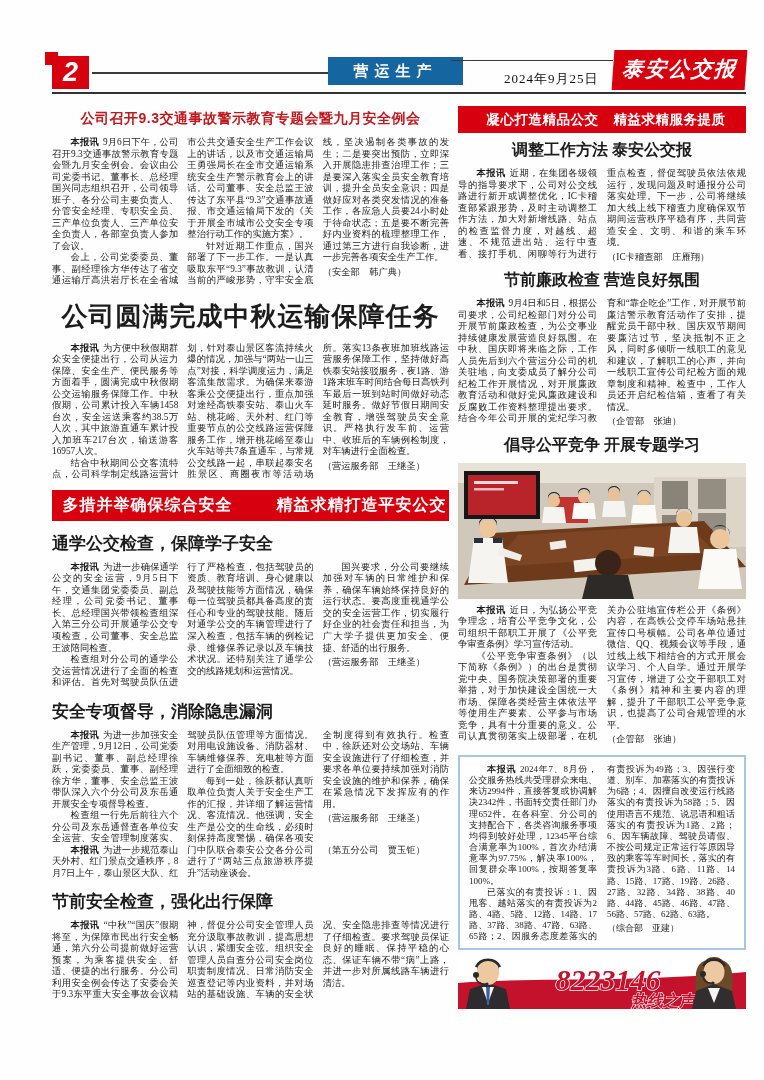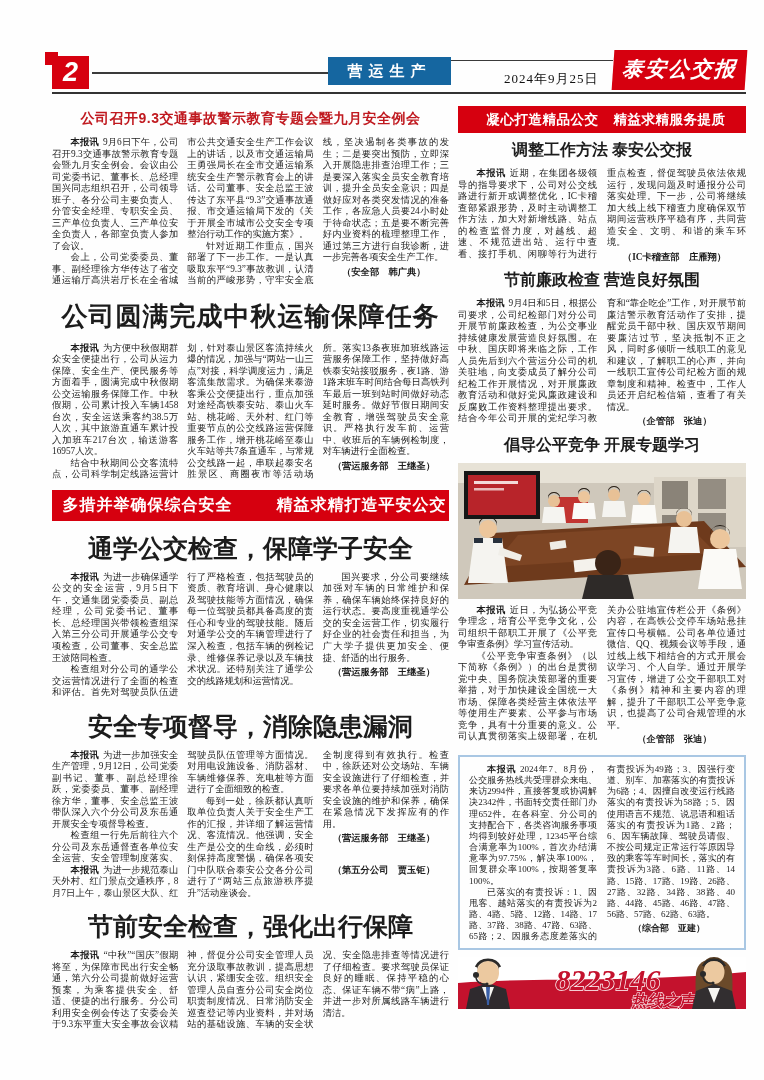--- a/index.html
+++ b/index.html
@@ -16,21 +16,21 @@
     position:absolute; left:0; top:6px; width:37px; height:33px;
     background:#d6000f; color:#fff; font-family:"Liberation Sans",sans-serif;
     font-weight:900; font-style:italic; font-size:27px; line-height:33px;
     text-align:center;
   }
   .mini-sq { position:absolute; left:-7px; top:-4px; width:13px; height:13px; background:#d6000f; }
   .rule-left  { position:absolute; left:40px; top:22px; width:236px; height:2px; background:#3a3a3a; }
   .rule-right { position:absolute; left:399px; top:10px; width:162px; height:1px; background:#3a3a3a; }
   .rule-full  { position:absolute; left:0; top:42px; width:694px; height:2px; background:#333; }
   .section-box {
-    position:absolute; left:276px; top:7px; width:123px; height:28px;
+    position:absolute; left:276px; top:7px; width:135px; height:28px;
     background:#1566a0; color:#fff; font-family:"Liberation Sans",sans-serif;
     font-weight:800; font-size:15px; line-height:28px; text-align:center; letter-spacing:6px;
   }
   .date { position:absolute; left:452px; top:20px; font-size:13px; letter-spacing:1px; color:#111; }
   .masthead {
     position:absolute; right:0; top:0; width:133px; height:40px;
     background:#d6000f; color:#fff; text-align:center;
     font-family:"Liberation Serif",serif; font-weight:700; font-style:italic;
     font-size:21px; line-height:38px; letter-spacing:2px;
     transform:skewX(-4deg);
@@ -39,28 +39,28 @@
   
   .main { display:flex; gap:9px; margin-top:8px; }
   .col-left  { width:397px; }
   .col-right { width:288px; }
 
   .body { text-align:justify; font-size:9.3px; line-height:1.24; }
   .cols3 { column-count:3; column-gap:9px; }
   .cols2 { column-count:2; column-gap:10px; }
   .p { margin:0; text-indent:2em; }
   .lead { font-family:"Liberation Sans",sans-serif; font-weight:700; margin-right:4px; }
-  .sig { margin:3px 4px 0 0; text-align:center; text-indent:0;font-weight:bold; }
+  .sig { margin:3px 4px 0 0; text-align:left; text-indent:0; }
 
   .hl-red {
     color:#c01a20; font-family:"Liberation Sans",sans-serif;
     font-size:14px; font-weight:800; text-align:center; margin:4px 0 9px; letter-spacing:0.5px;
   }
   .hl-xl { font-size:26px; font-weight:900; text-align:center; margin:12px 0 9px; letter-spacing:1px; }
-  .hl-lg { font-size:25px; font-weight:900; text-align:center; margin:11px 0 7px; }
+  .hl-lg { font-size:17px; font-weight:900; text-align:left; margin:11px 0 7px; }
   .hl-md { font-size:16px; font-weight:900; text-align:center; margin:7px 0 7px; }
 
   .banner {
     background:#d6000f; color:#fff; font-family:"Liberation Sans",sans-serif;
     font-weight:800; display:flex; justify-content:center; align-items:center;padding-left:8px;
   }
   .banner-left  { height:31px; font-size:16px; gap:44px; margin:9px 0 2px; letter-spacing:1px; }
   .banner-right { height:27px; font-size:13.5px; gap:15px; margin-bottom:7px; letter-spacing:0.5px; }
 
   .photo-frame { margin:3px 0 6px; line-height:0; }

